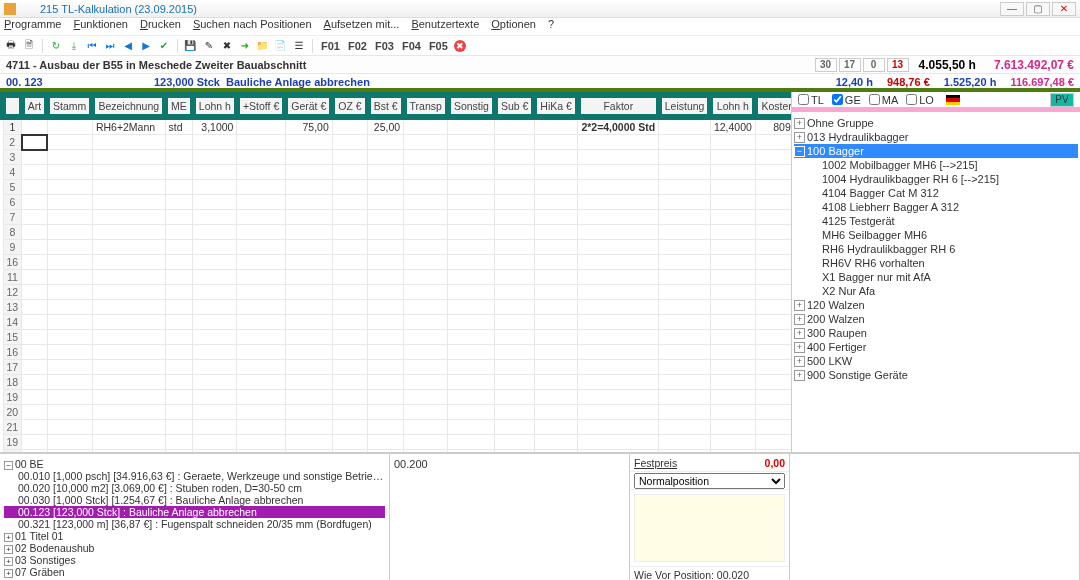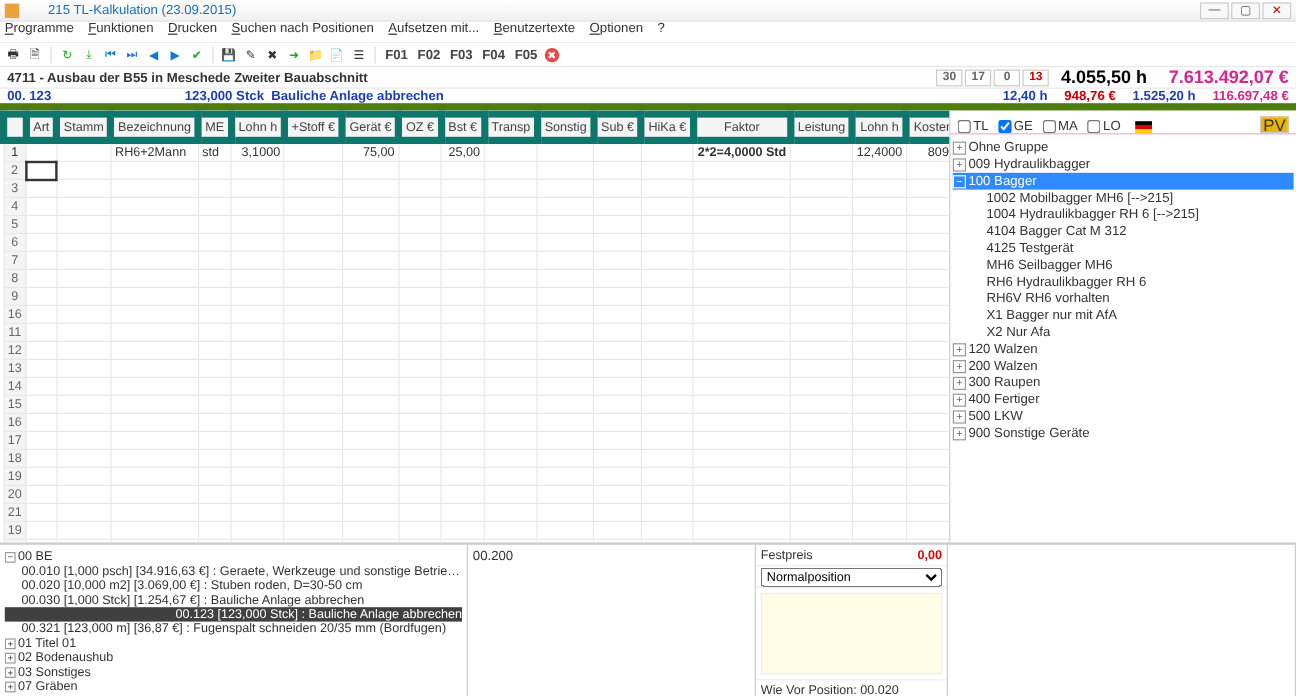--- a/index.html
+++ b/index.html
@@ -23,26 +23,26 @@
 .tbsep { width: 1px; height: 14px; background: #ddd; margin: 0 2px; }
 .fkey { font-size: 11px; font-weight: bold; color: #444; padding: 0 2px; }
 .redcircle { width: 12px; height: 12px; border-radius: 50%; background: #e44; color: #fff; font-size: 9px; display: inline-flex; align-items: center; justify-content: center; }
 
 
 .projectline { height: 18px; background: #fdfdfd; border-bottom: 1px solid #e6e6e6; display: flex; align-items: center; padding: 0 6px; font-weight: bold; }
 .projectline .left { flex: 1; }
 .projectline .boxes { display: flex; gap: 2px; margin-right: 10px; }
 .projectline .box { width: 22px; height: 14px; border: 1px solid #ccc; font-size: 10px; display: flex; align-items: center; justify-content: center; color: #666; }
 .projectline .box.red { color: #c00; }
-.projectline .totals { display: flex; gap: 18px; font-size: 15px; }
+.projectline .totals { display: flex; gap: 18px; font-size: 12px; }
 .projectline .totals .h { color: #000; }
 .projectline .totals .e { color: #d6278a; }
 
 
-.curpos { height: 18px; background: #fff; border-bottom: 6px solid #4d7c0f; display: flex; align-items: flex-end; padding: 0 6px; }
+.curpos { height: 18px; background: #fff; border-bottom: 4px solid #4d7c0f; display: flex; align-items: flex-end; padding: 0 6px; }
 .curpos .code { color: #1a3fb5; font-weight: bold; width: 100px; }
 .curpos .qty { color: #1a3fb5; font-weight: bold; width: 120px; text-align: right; padding-right: 6px; }
 .curpos .desc { color: #1a3fb5; font-weight: bold; flex: 1; }
 .curpos .right { display: flex; gap: 14px; font-weight: bold; font-size: 11px; }
 .curpos .right .h { color: #1a3fb5; }
 .curpos .right .e1 { color: #c00; }
 .curpos .right .e2 { color: #d6278a; }
 .curpos .right .h2 { color: #1a3fb5; }
 
 
@@ -54,46 +54,46 @@
 .gridwrap { flex: 1; overflow: hidden; position: relative; }
 table.grid { border-collapse: collapse; width: 100%; font-size: 10.5px; }
 table.grid th { background: #f4f4f4; border: 6px solid #0f766e; padding: 2px 3px; font-weight: normal; color: #444; height: 16px; white-space: nowrap; }
 table.grid td { border: 1px solid #e8e8e8; padding: 1px 3px; height: 13px; white-space: nowrap; }
 table.grid td.rownum { background: #f4f4f4; text-align: center; color: #666; width: 18px; }
 table.grid tr.datarow td { color: #333; }
 table.grid td.r { text-align: right; }
 .activecell { border: 2px solid #333 !important; }
 
 
-.filters { height: 20px; border-bottom: 1px solid #f9a8d4; display: flex; align-items: flex-end; padding: 0 6px; gap: 8px; font-size: 11px; }
+.filters { height: 20px; border-bottom: 5px solid #f9a8d4; display: flex; align-items: center; padding: 0 6px; gap: 8px; font-size: 11px; }
 .filters label { display: flex; align-items: center; gap: 2px; }
 .filters input[type=checkbox] { width: 11px; height: 11px; }
-.filters .pv { margin-left: auto; width: 24px; height: 14px; border: 1px solid #ccc; font-size: 14px; display: flex; align-items: center; justify-content: center; background: #eab308; }
+.filters .pv { margin-left: auto; width: 24px; height: 14px; border: 1px solid #ccc; font-size: 10px; display: flex; align-items: center; justify-content: center; background: #14b8a6; }
 .filters .flag { width: 14px; height: 10px; background: linear-gradient(#000 33%, #d00 33% 66%, #fc0 66%); margin-left: 4px; }
 
 
 .tree { flex: 1; overflow: auto; padding: 4px 2px; font-size: 11px; line-height: 14px; }
 .tree .node { display: flex; align-items: center; height: 14px; white-space: nowrap; }
 .tree .expander { width: 11px; height: 11px; border: 1px solid #999; display: inline-flex; align-items: center; justify-content: center; font-size: 9px; margin-right: 2px; color: #666; }
 .tree .indent2 { padding-left: 28px; }
 .tree .selected { background: #2f89ff; color: #fff; }
 
 
 .bottom { display: flex; height: 130px; border-top: 2px solid #ccc; }
 .bottom .col { border-right: 1px solid #ccc; overflow: hidden; }
 .bottom .col1 { width: 390px; padding: 4px; font-size: 10.5px; line-height: 12px; }
 .bottom .col2 { width: 240px; padding: 4px; }
 .bottom .col3 { width: 160px; padding: 0; display: flex; flex-direction: column; }
 .bottom .col4 { flex: 1; }
 .col1 .line { white-space: nowrap; overflow: hidden; text-overflow: ellipsis; }
-.col1 .sel { background: #404040; color: #fff; text-align: right; }
+.col1 .sel { background: #a21caf; color: #fff; }
 .col1 .plus { display: inline-block; width: 9px; height: 9px; border: 1px solid #999; font-size: 8px; text-align: center; line-height: 8px; margin-right: 2px; }
 
 .col3 .row { display: flex; height: 18px; align-items: center; border-bottom: 1px solid #eee; padding: 0 4px; font-size: 10.5px; }
-.col3 .row .lbl { flex: 1; }
+.col3 .row .lbl { flex: 1; text-decoration: underline; }
 .col3 .row .val { font-weight: bold; }
 .col3 .row .val.red { color: #d00; }
 .col3 select { width: 100%; font-size: 10.5px; }
 .col3 .yellow { flex: 1; background: #fffde5; margin: 4px; border: 1px solid #eee; }
 .col3 .wievor { height: 16px; font-size: 10.5px; padding: 0 4px; border-top: 1px solid #eee; display: flex; align-items: center; }
 </style>
 </head>
 <body>
 
 <div class="titlebar">
@@ -731,34 +731,37 @@
       <span class="flag"></span>
       <span class="pv">PV</span>
     </div>
     <div class="tree" id="tree">
         <div class="node">
           <span class="expander">+</span>
           <span>Ohne Gruppe</span>
         </div>
         <div class="node">
           <span class="expander">+</span>
-          <span>009 Hydraulikbagger</span>
+          <span>013 Hydraulikbagger</span>
         </div>
         <div class="node selected">
           <span class="expander" style="border-color:#fff;color:#fff">−</span>
           <span>100 Bagger</span>
         </div>
         <div class="node indent2">
           <span>1002 Mobilbagger MH6 [--&gt;215]</span>
         </div>
         <div class="node indent2">
           <span>1004 Hydraulikbagger RH 6 [--&gt;215]</span>
         </div>
         <div class="node indent2">
           <span>4104 Bagger Cat M 312</span>
+        </div>
+        <div class="node indent2">
+          <span>4108 Liebherr Bagger A 312</span>
         </div>
         <div class="node indent2">
           <span>4125 Testgerät</span>
         </div>
         <div class="node indent2">
           <span>MH6 Seilbagger MH6</span>
         </div>
         <div class="node indent2">
           <span>RH6 Hydraulikbagger RH 6</span>
         </div>

